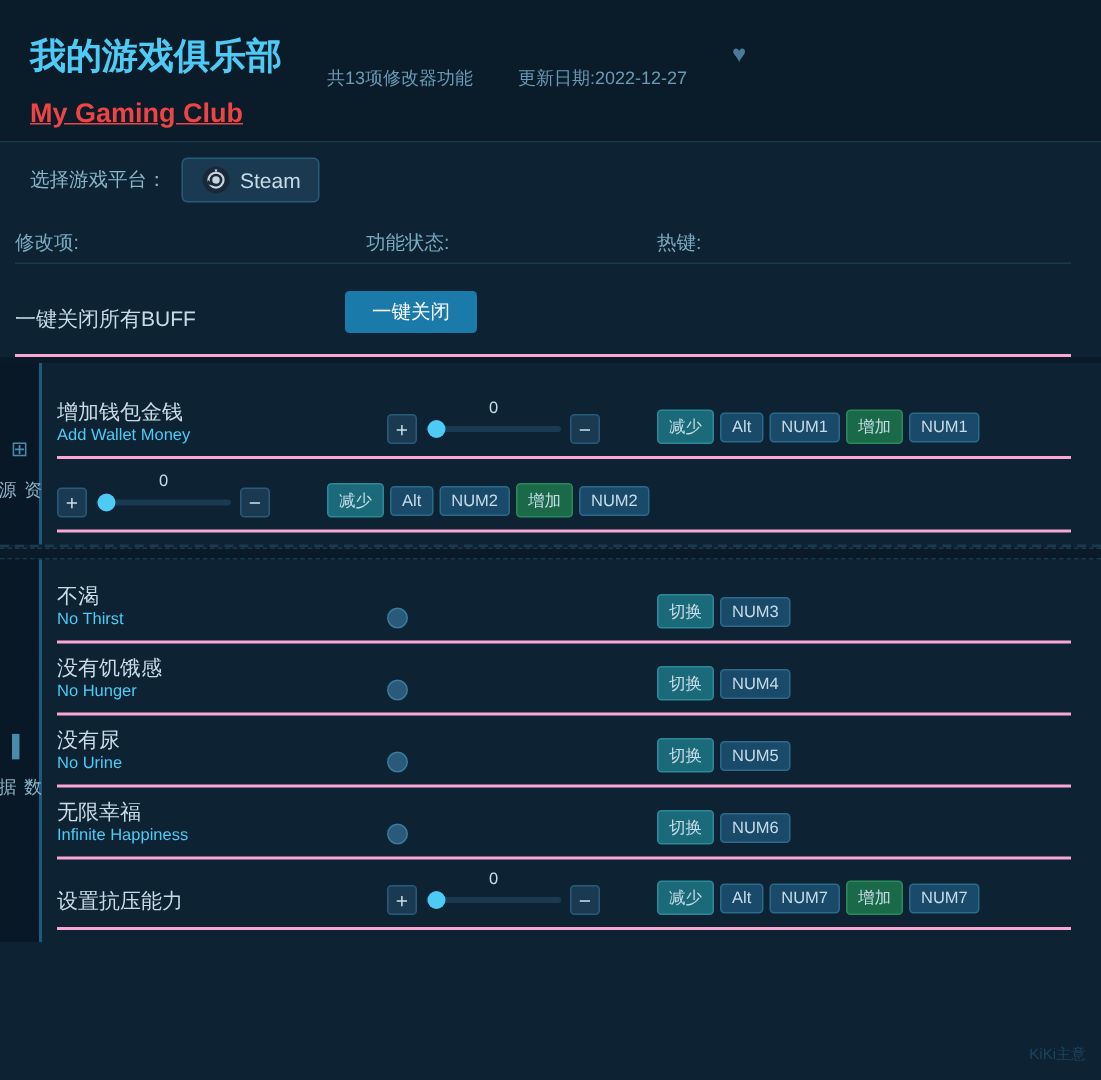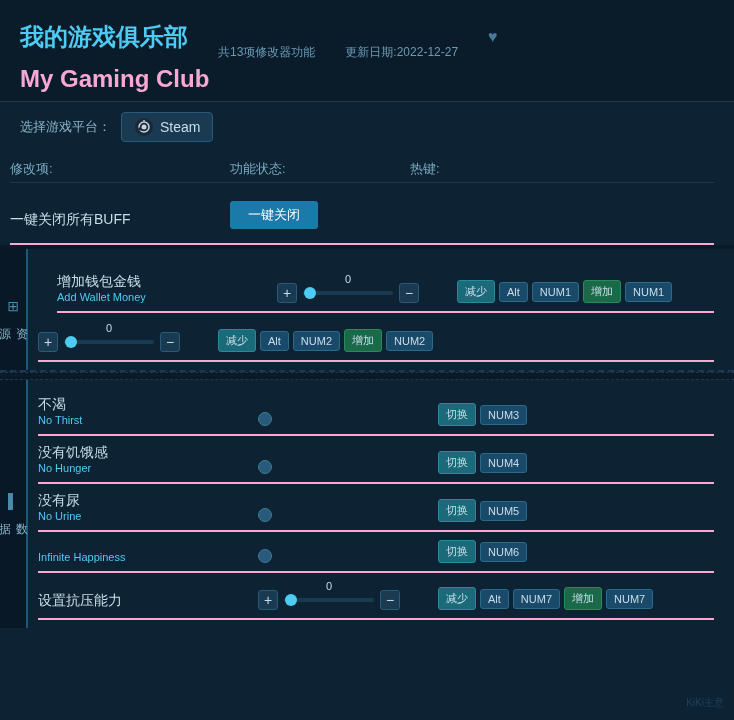--- a/index.html
+++ b/index.html
@@ -31,23 +31,24 @@
     .header-meta {
       color: #6a9ab5;
       font-size: 12px;
       margin-top: 32px;
     }
     .heart-icon {
       color: #4a7a99;
       font-size: 16px;
     }
     .app-title-en {
-      color: #f9a8d4;
-      font-size: 24px;
+      color: #ef4444;
+      font-size: 18px;
       font-weight: bold;
+      text-decoration: underline;
     }
 
     .platform-row {
       padding: 10px 20px;
       display: flex;
       align-items: center;
       gap: 10px;
       background: #0d2233;
     }
     .platform-label {
@@ -77,20 +78,21 @@
     }
 
     .col-headers {
       display: flex;
       align-items: center;
       padding: 6px 0 4px 0;
       font-size: 13px;
       color: #7aaabf;
       border-bottom: 1px solid #1a3a50;
       margin-bottom: 8px;
+      gap: 14px;
     }
     .col-mod { width: 220px; }
     .col-status { width: 180px; }
     .col-hotkey { flex: 1; }
 
     .mod-row {
       display: flex;
       align-items: flex-end;
       padding: 8px 0;
       border-bottom: 2px solid #f9a8d4;
@@ -310,21 +312,21 @@
 
     <div style="height:4px; background:#0a1a28;"></div>
 
     <div class="full-section">
       <div class="section-sidebar">
         <span class="section-icon">⊞</span>
         <span class="section-sidebar-label">资<br>源</span>
       </div>
       <div class="full-section-inner">
 
-        <div class="mod-row" style="padding-top:16px;margin-left:19px;">
+        <div class="mod-row" style="padding-top:16px;">
           <div class="mod-name-col">
             <div class="mod-name-zh">增加钱包金钱</div>
             <div class="mod-name-en">Add Wallet Money</div>
           </div>
           <div class="mod-control-col">
             <div class="slider-container">
               <div class="slider-btn">+</div>
               <div class="slider-track">
                 <span class="slider-value">0</span>
                 <div class="slider-thumb"></div>
@@ -409,20 +411,21 @@
             <div class="toggle-circle"></div>
           </div>
           <div class="mod-hotkey-col">
             <span class="key-badge teal">切换</span>
             <span class="key-badge">NUM5</span>
           </div>
         </div>
 
         <div class="mod-row">
           <div class="mod-name-col">
+            <div class="mod-name-zh">无限幸福</div>
             <div class="mod-name-en">Infinite Happiness</div>
           </div>
           <div class="mod-control-col">
             <div class="toggle-circle"></div>
           </div>
           <div class="mod-hotkey-col">
             <span class="key-badge teal">切换</span>
             <span class="key-badge">NUM6</span>
           </div>
         </div>

